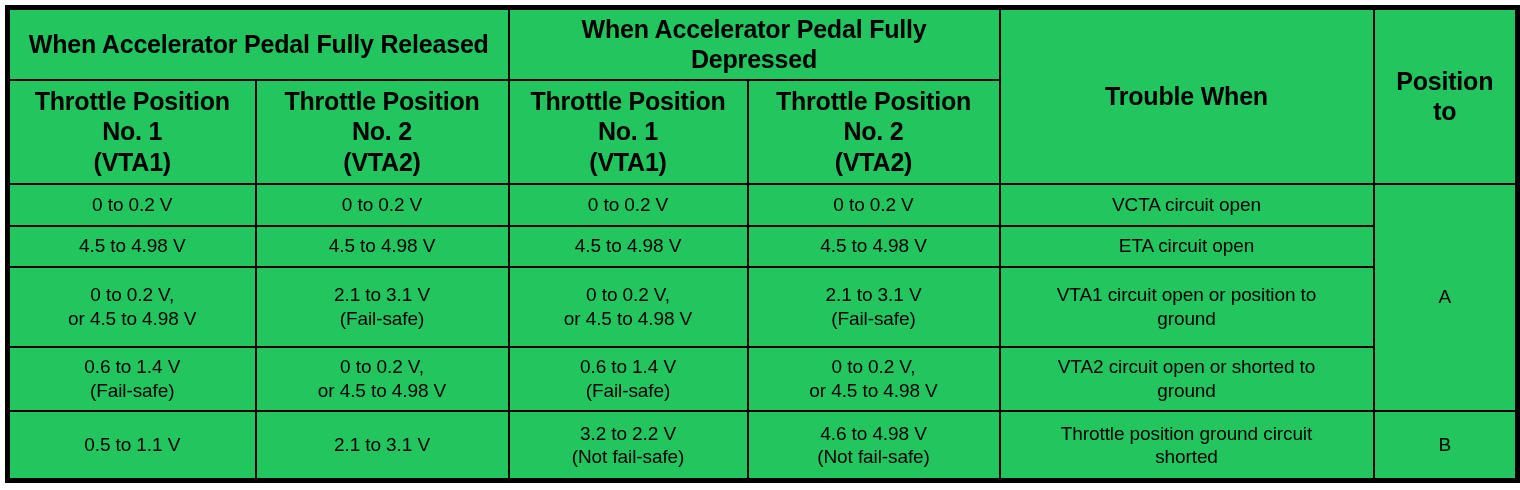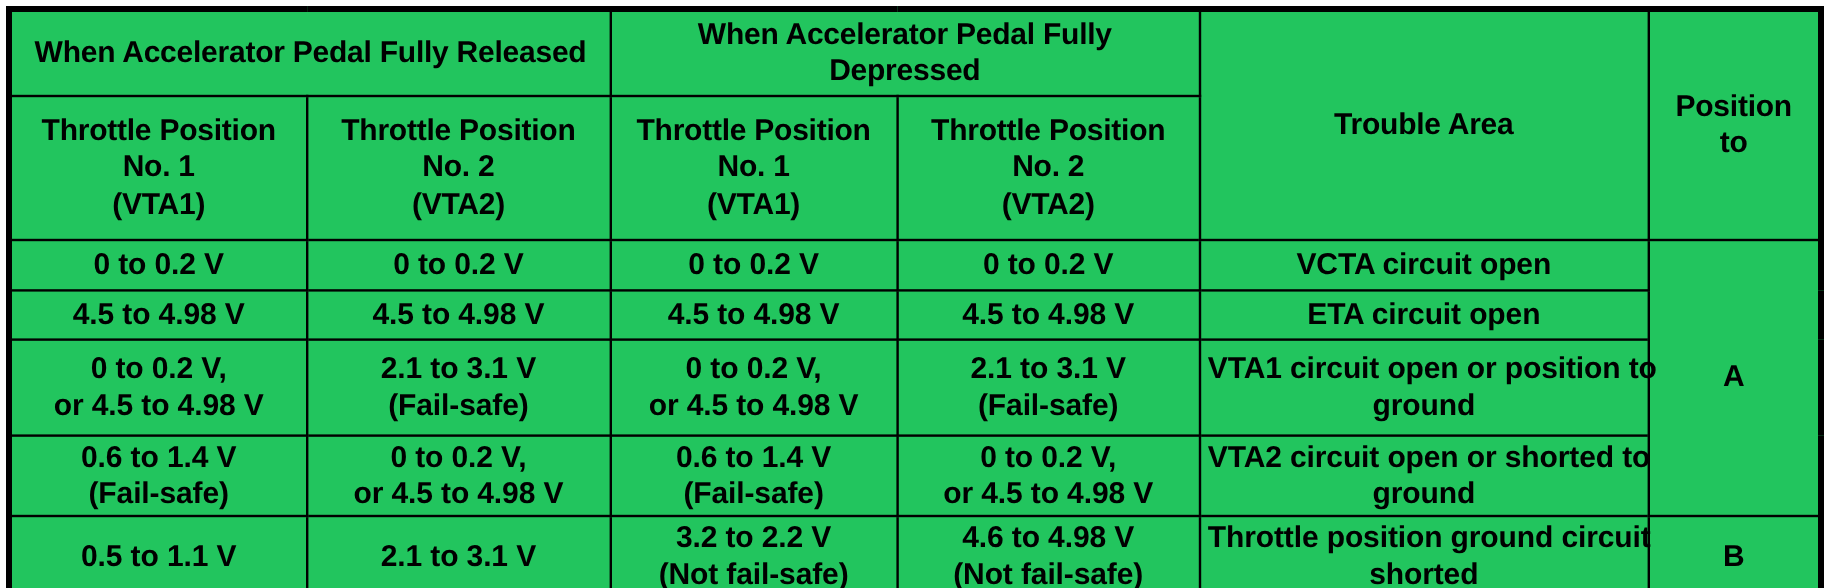--- a/index.html
+++ b/index.html
@@ -54,22 +54,22 @@
   th.group-head {
     font-size: 25px;
   }
   th.sub-head,
   th.span-head {
     font-size: 25px;
   }
 
   
   table.diag-table td {
-    font-weight: bold;
-    font-size: 25px;
+    font-weight: normal;
+    font-size: 19px;
     letter-spacing: -0.1px;
   }
   td.proceed-cell {
     font-size: 26px;
   }
 
   .line {
     display: block;
     white-space: nowrap;
   }
@@ -77,21 +77,21 @@
   
   col.c1 { width: 248px; }
   col.c2 { width: 253px; }
   col.c3 { width: 239px; }
   col.c4 { width: 252px; }
   col.c5 { width: 374px; }
   col.c6 { width: 144px; }
 
   
   tr.hdr-row-1 { height: 72px; }
-  tr.hdr-row-2 { height: 120px; }
+  tr.hdr-row-2 { height: 104px; }
   tr.data-row-1 { height: 42px; }
   tr.data-row-2 { height: 41px; }
   tr.data-row-3 { height: 80px; }
   tr.data-row-4 { height: 64px; }
   tr.data-row-5 { height: 70px; }
 </style>
 </head>
 <body>
 
 <div id="table-wrap">
@@ -107,21 +107,21 @@
     <thead>
       <tr class="hdr-row-1">
         <th class="group-head" colspan="2">
           <span class="line">When Accelerator Pedal Fully Released</span>
         </th>
         <th class="group-head" colspan="2">
           <span class="line">When Accelerator Pedal Fully</span>
           <span class="line">Depressed</span>
         </th>
         <th class="span-head" rowspan="2">
-          <span class="line">Trouble Area</span>
+          <span class="line">Trouble When</span>
         </th>
         <th class="span-head" rowspan="2">
           <span class="line">Position</span>
           <span class="line">to</span>
         </th>
       </tr>
       <tr class="hdr-row-2">
         <th class="sub-head">
           <span class="line">Throttle Position</span>
           <span class="line">No. 1</span>

